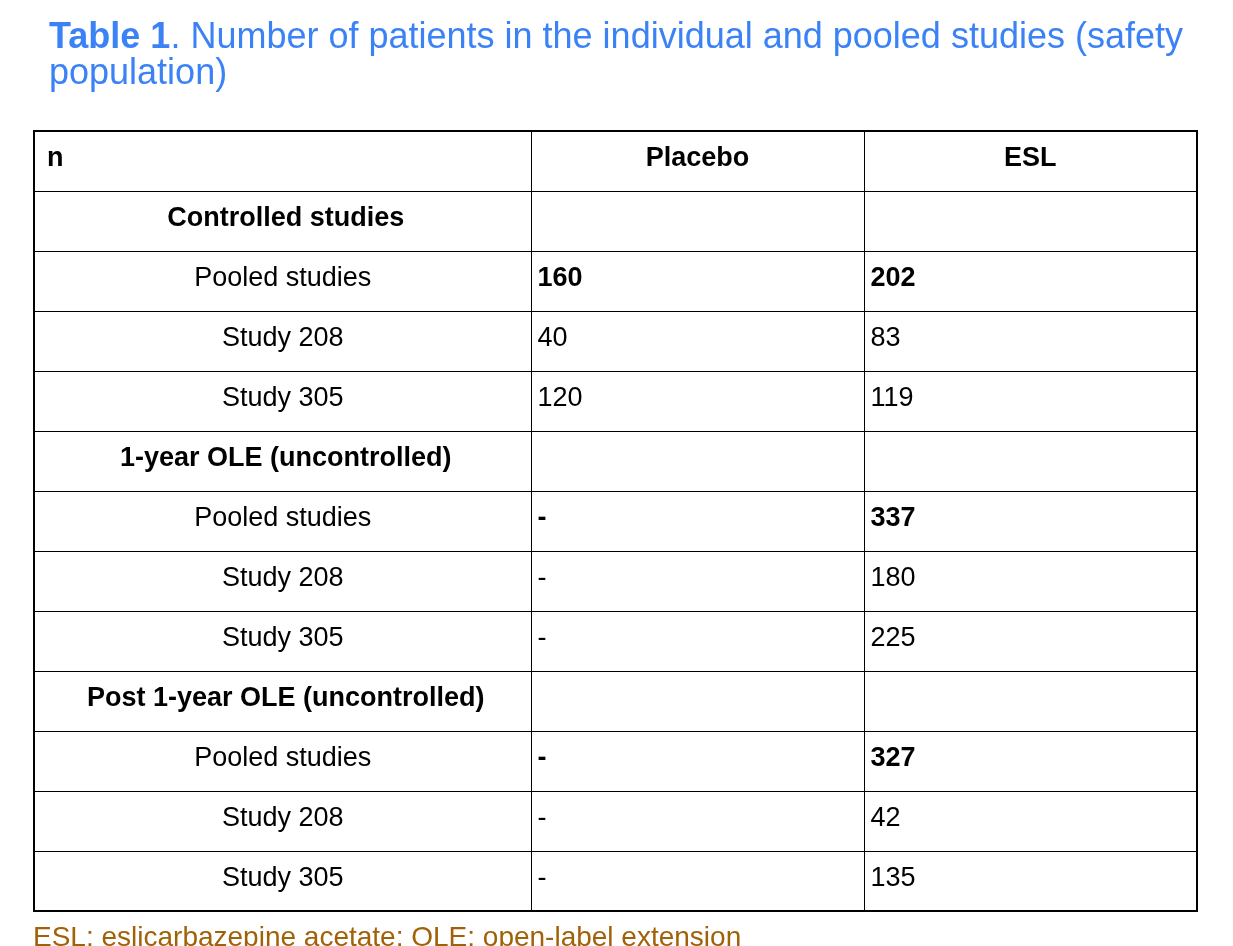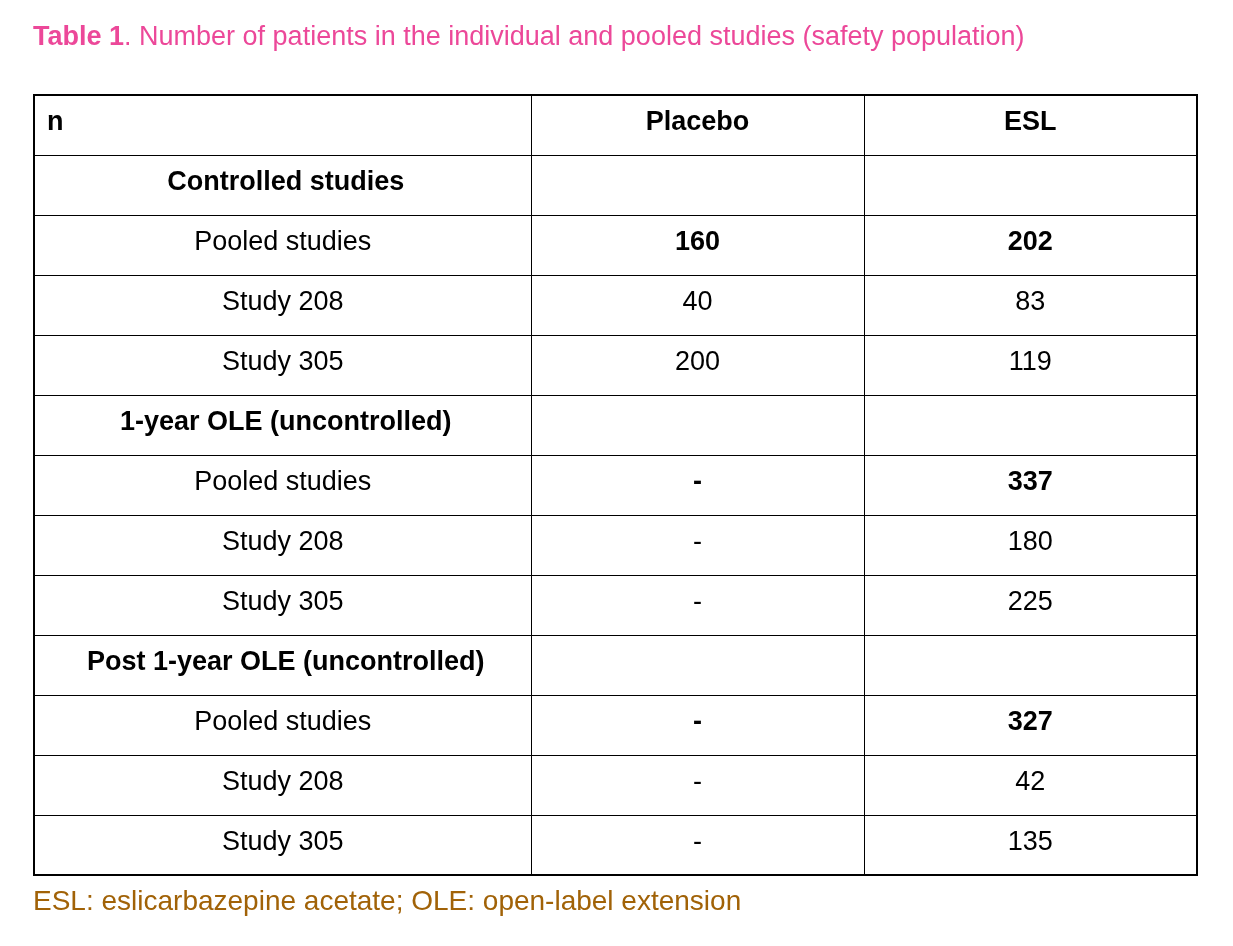--- a/index.html
+++ b/index.html
@@ -13,24 +13,24 @@
     position: relative;
     width: 1233px;
     height: 946px;
     background: #ffffff;
     overflow: hidden;
   }
   .content {
     padding: 18px 37px 0 33px;
   }
   .doc-title {
-    font-size: 27px;
+    font-size: 36px;
     line-height: 36px;
-    margin: 0 0 40px 0;
-    color: #ec4899;
+    margin: 0 0 40px 16px;
+    color: #3b82f6;
   }
   .doc-title .title-label {
     font-weight: bold;
   }
   table.data-table {
     border-collapse: collapse;
     table-layout: fixed;
     width: 1163px;
     border: 2px solid #000000;
   }
@@ -62,21 +62,21 @@
   td.c-label {
     text-align: center;
     padding-left: 60px;
     font-weight: normal;
   }
   tr.section-row td.c-label {
     padding-left: 12px;
     font-weight: bold;
   }
   td.c-val {
-    text-align: center;
+    text-align: left;
     font-weight: normal;
   }
   tr.bold-values td.c-val {
     font-weight: bold;
   }
   .footnote {
     font-size: 28px;
     line-height: 34px;
     margin-top: 8px;
     color: #a16207;
@@ -117,21 +117,21 @@
   </tr>
 
   <tr>
     <td class="c-label">Study 208</td>
     <td class="c-val">40</td>
     <td class="c-val">83</td>
   </tr>
 
   <tr>
     <td class="c-label">Study 305</td>
-    <td class="c-val">200</td>
+    <td class="c-val">120</td>
     <td class="c-val">119</td>
   </tr>
 
   <tr class="section-row">
     <td class="c-label">1-year OLE (uncontrolled)</td>
     <td class="c-val"></td>
     <td class="c-val"></td>
   </tr>
 
   <tr class="bold-values">

